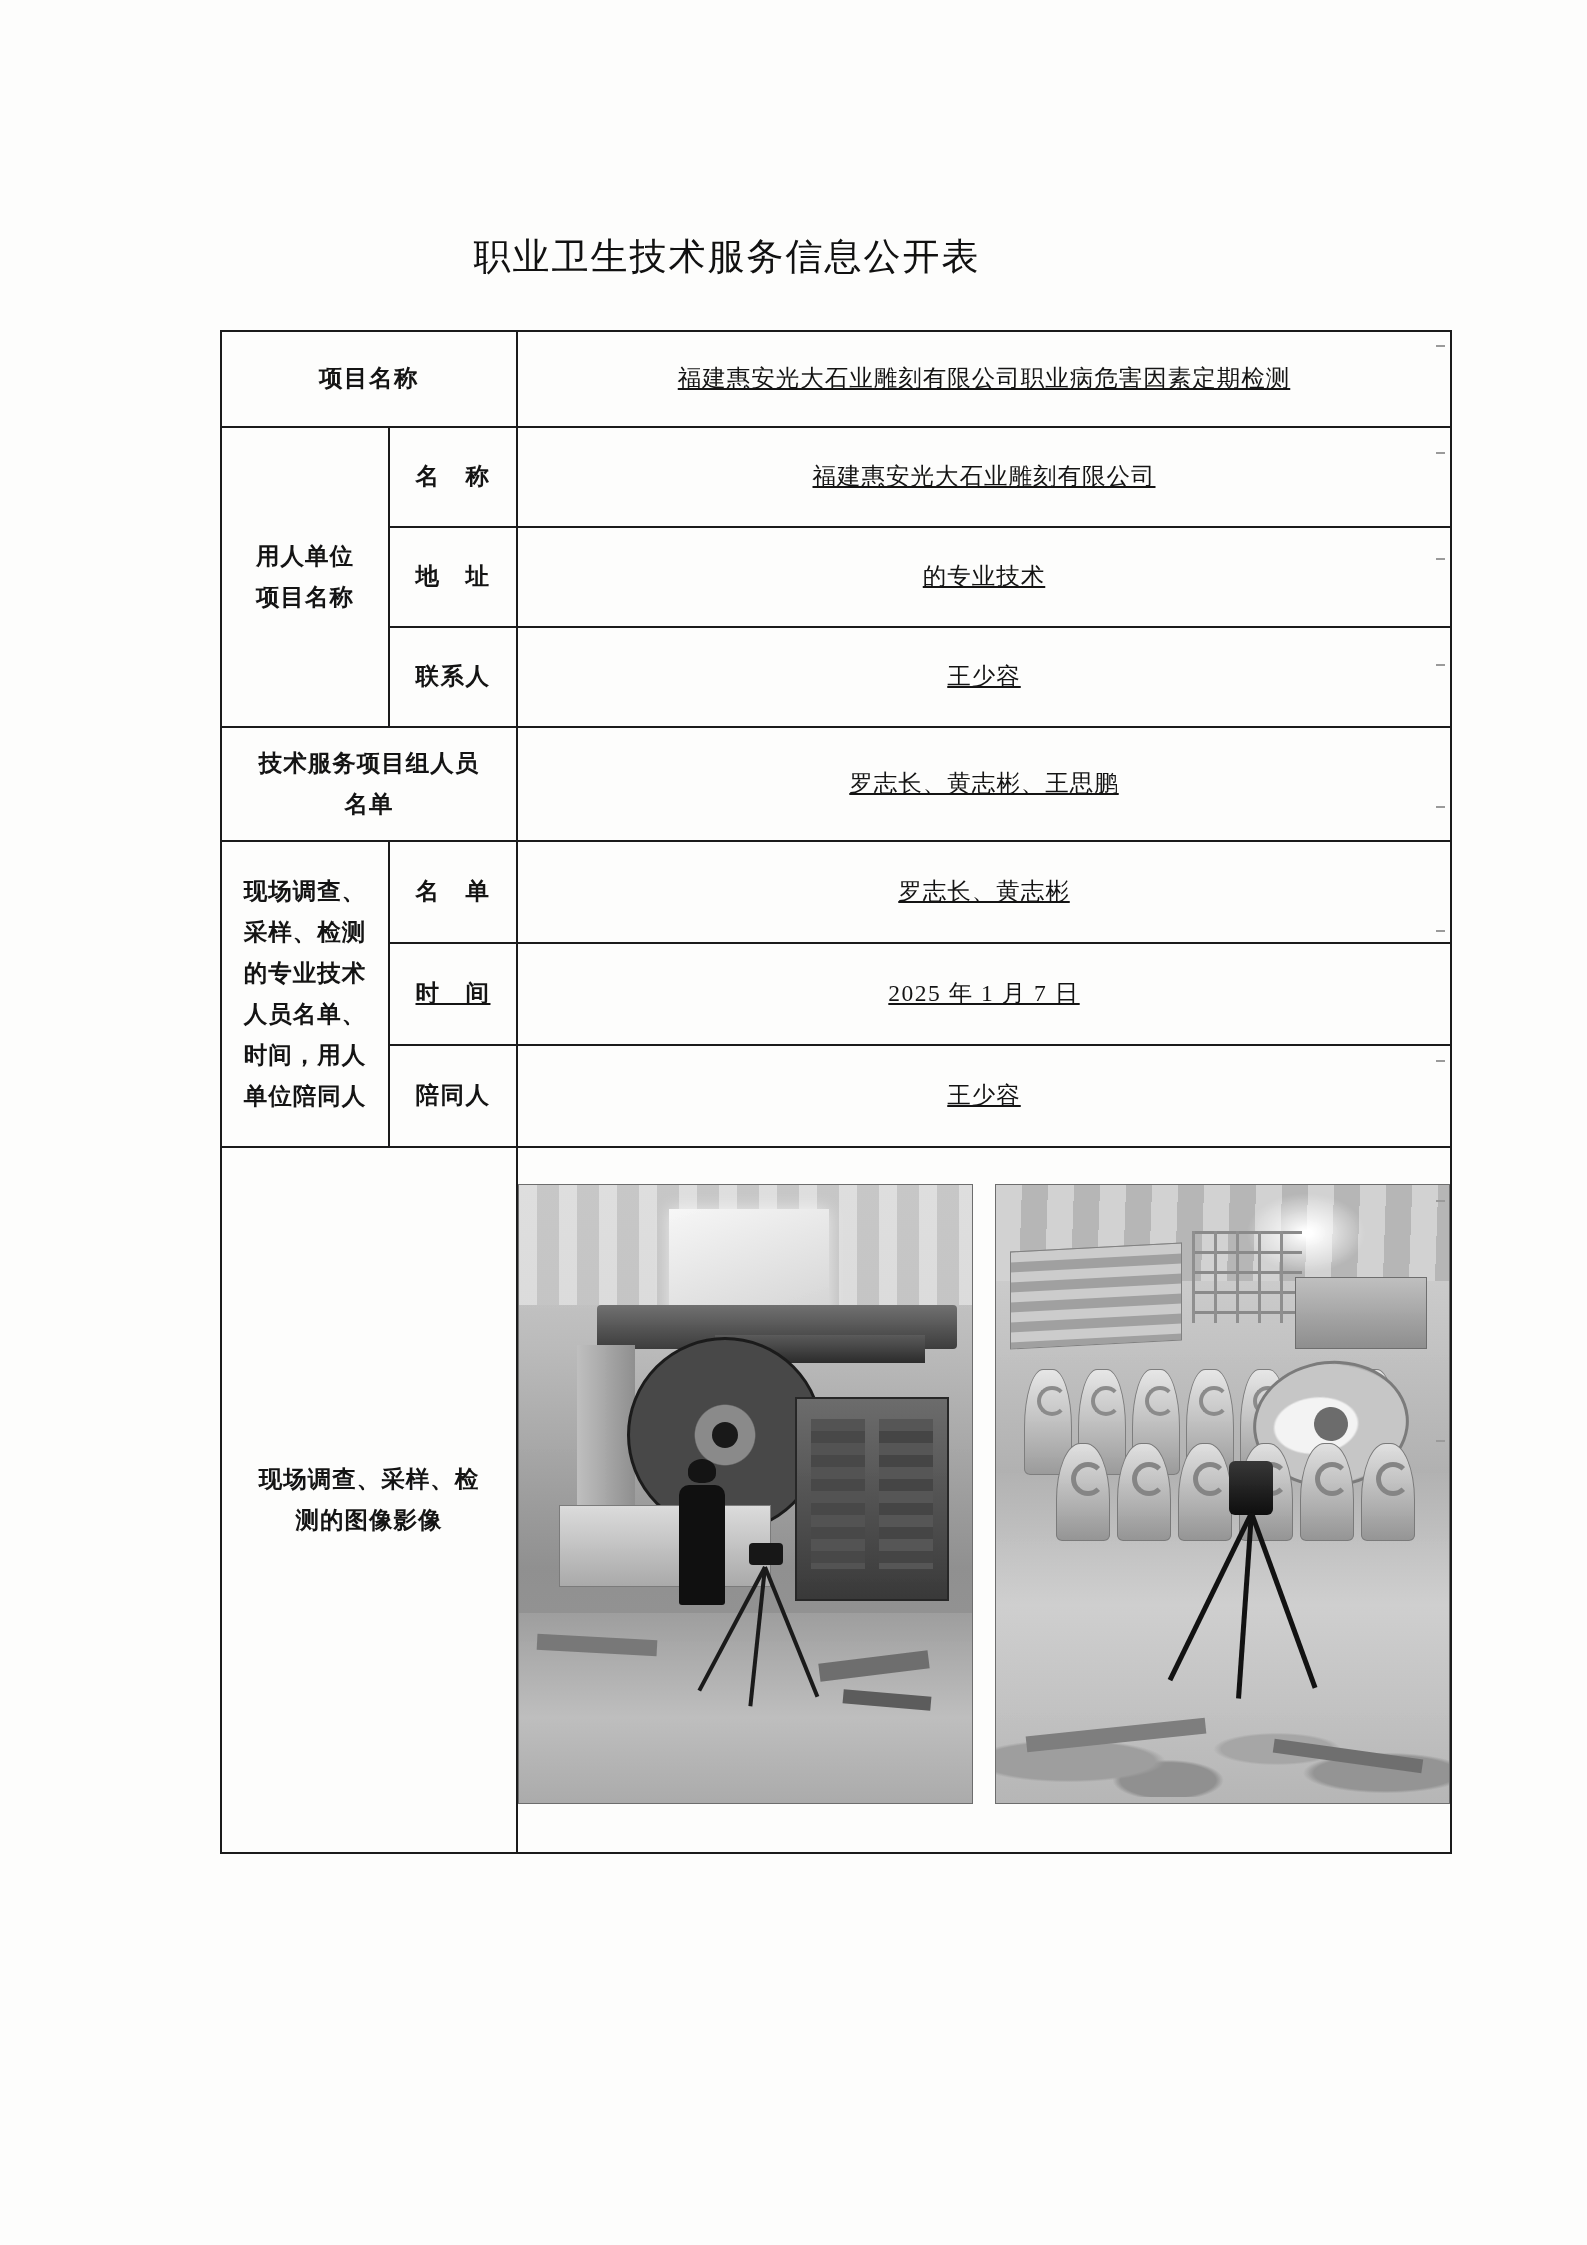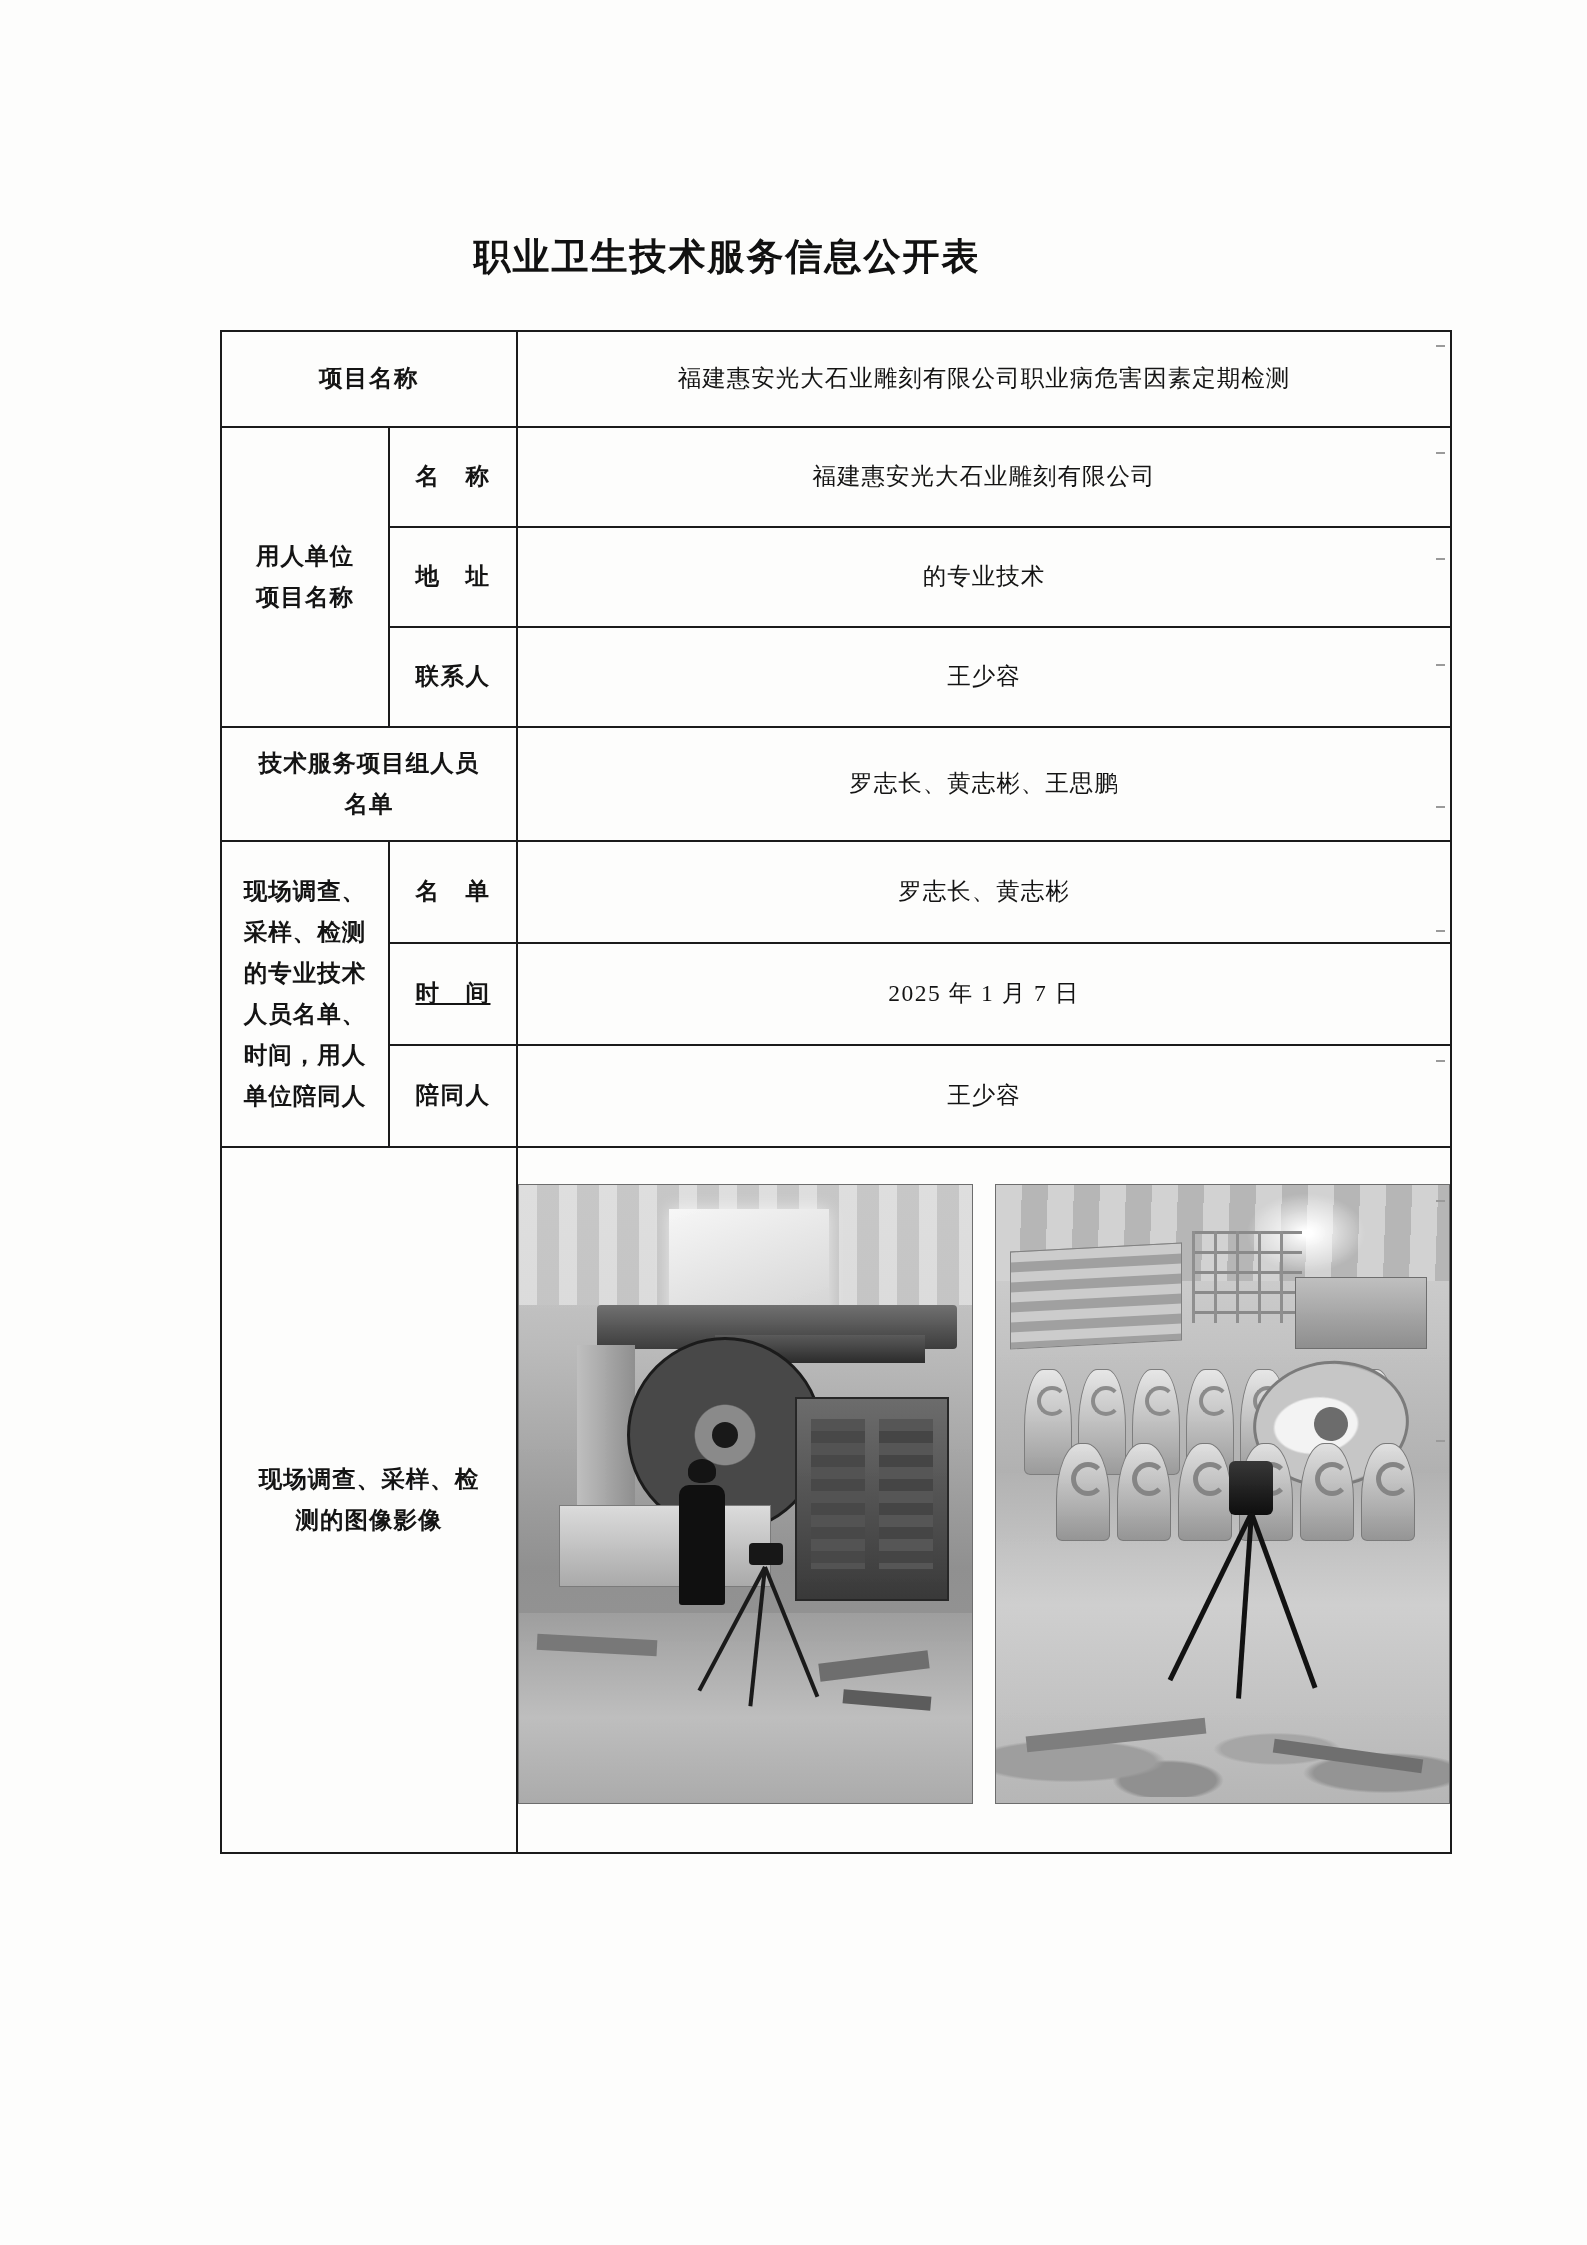--- a/index.html
+++ b/index.html
@@ -22,21 +22,21 @@
     background: #fdfdfc;
   }
   .doc-title {
     position: absolute;
     left: 0;
     top: 232px;
     width: 1454px;
     text-align: center;
     font-size: 37px;
     letter-spacing: 2px;
-    font-weight: 700;
+    font-weight: 400;
     color: #111;
     font-family: "Liberation Serif", "DejaVu Serif", serif;
   }
   .table-wrap {
     position: absolute;
     left: 176px;
     top: 330px;
     width: 1232px;
     padding-left: 44px;
   }
@@ -56,20 +56,21 @@
   }
   .lbl {
     font-weight: 700;
     letter-spacing: 1.5px;
   }
   .col-a { width: 168px; }
   .col-b { width: 128px; }
   .val {
     font-weight: 500;
     letter-spacing: 1px;
+    text-decoration: underline;
   }
   .val-date {
     letter-spacing: 1.5px;
   }
   .multi-label {
     line-height: 2.0;
     letter-spacing: 1px;
     font-weight: 700;
   }
   

